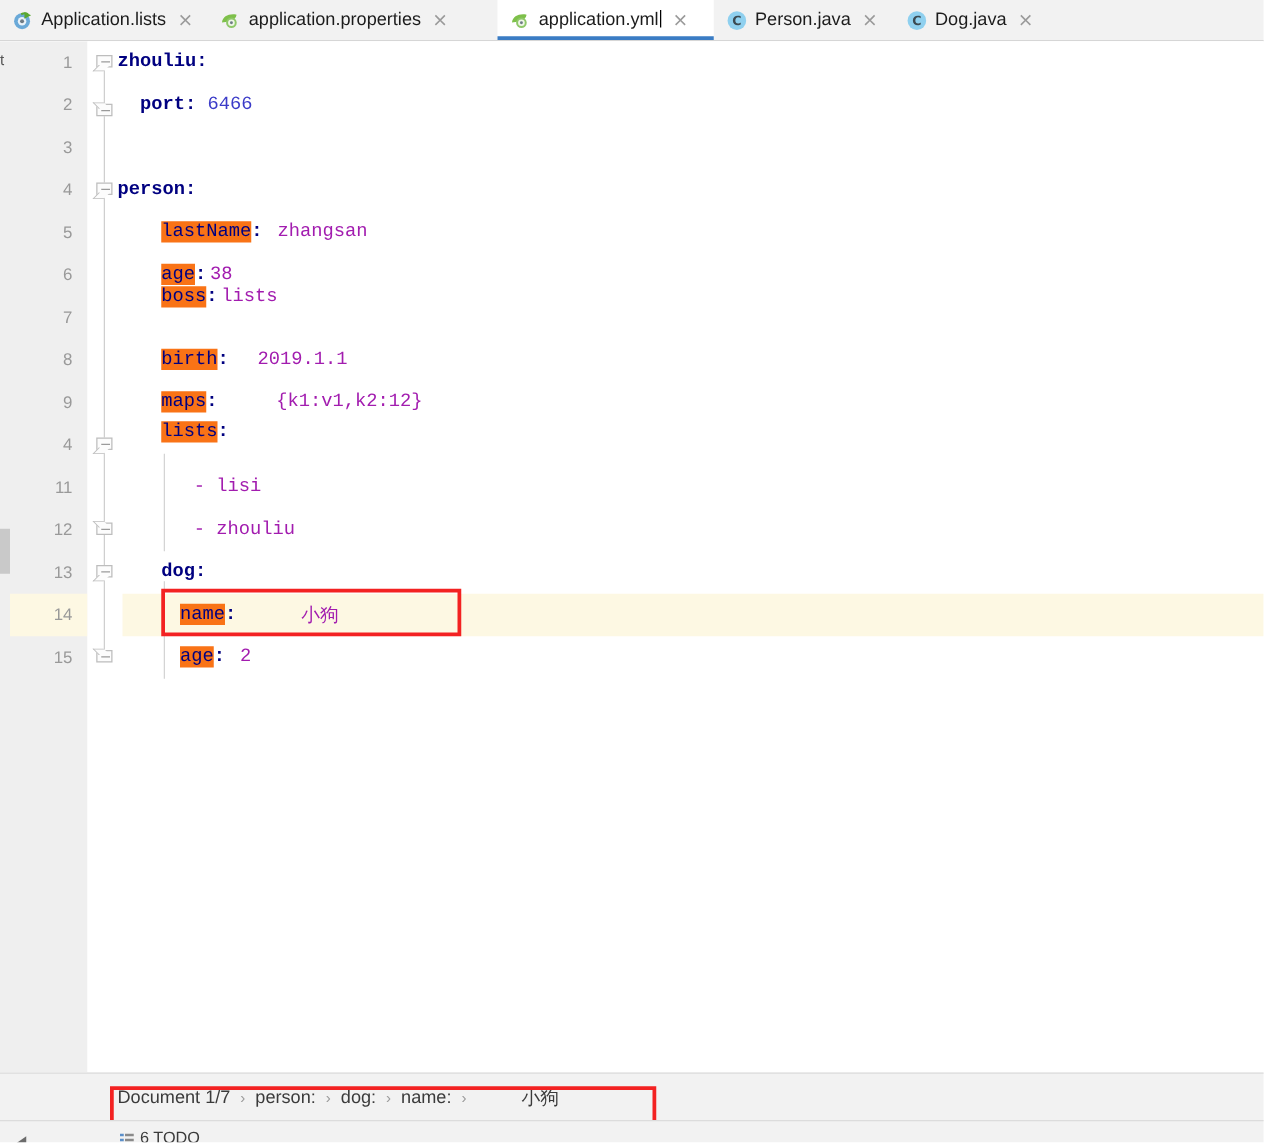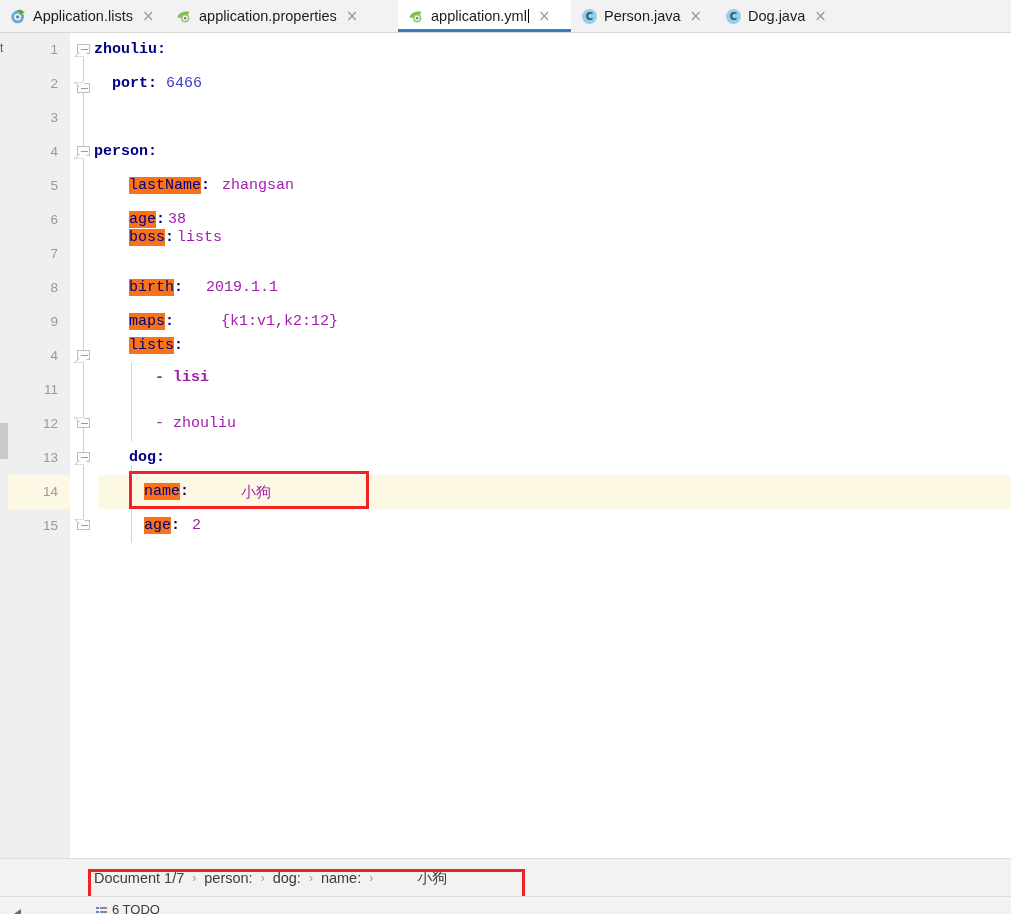--- a/index.html
+++ b/index.html
@@ -441,21 +441,21 @@
 
       <div class="line" style="top:272px;">
         <span class="code" style="left:31px;"><span class="k">maps</span><span class="colon">:</span></span>
         <span class="code val" style="left:83px;margin-left:40px;">{k1:v1,k2:12}</span>
       </div>
 
       <div class="line" style="top:296px;">
         <span class="code" style="left:31px;"><span class="k">lists</span><span class="colon">:</span></span>
       </div>
 
-      <div class="line" style="top:328px;font-weight:bold;">
+      <div class="line" style="top:340px;">
         <span class="code val" style="left:57px;">- lisi</span>
       </div>
 
       <div class="line" style="top:374px;">
         <span class="code val" style="left:57px;">- zhouliu</span>
       </div>
 
       <div class="line" style="top:408px;">
         <span class="code" style="left:31px;"><span class="k-nobg">dog</span><span class="colon">:</span></span>
       </div>

